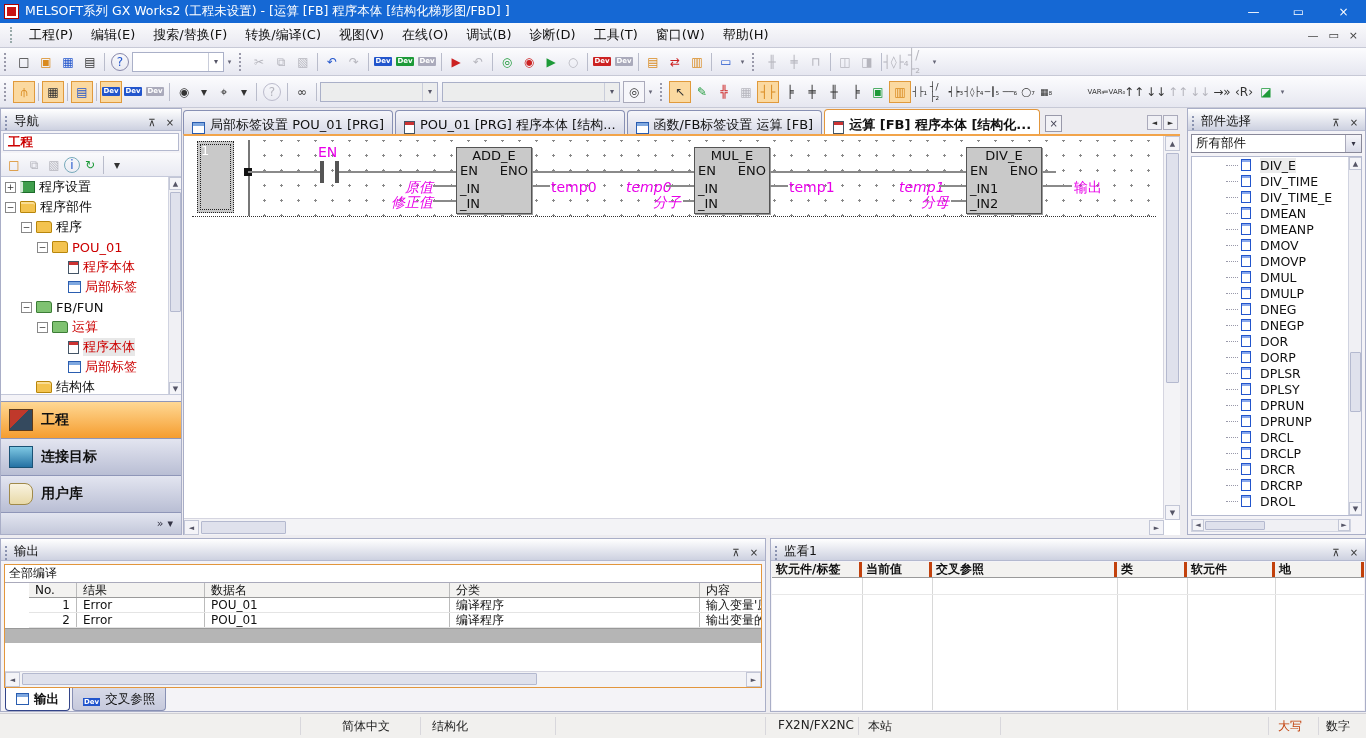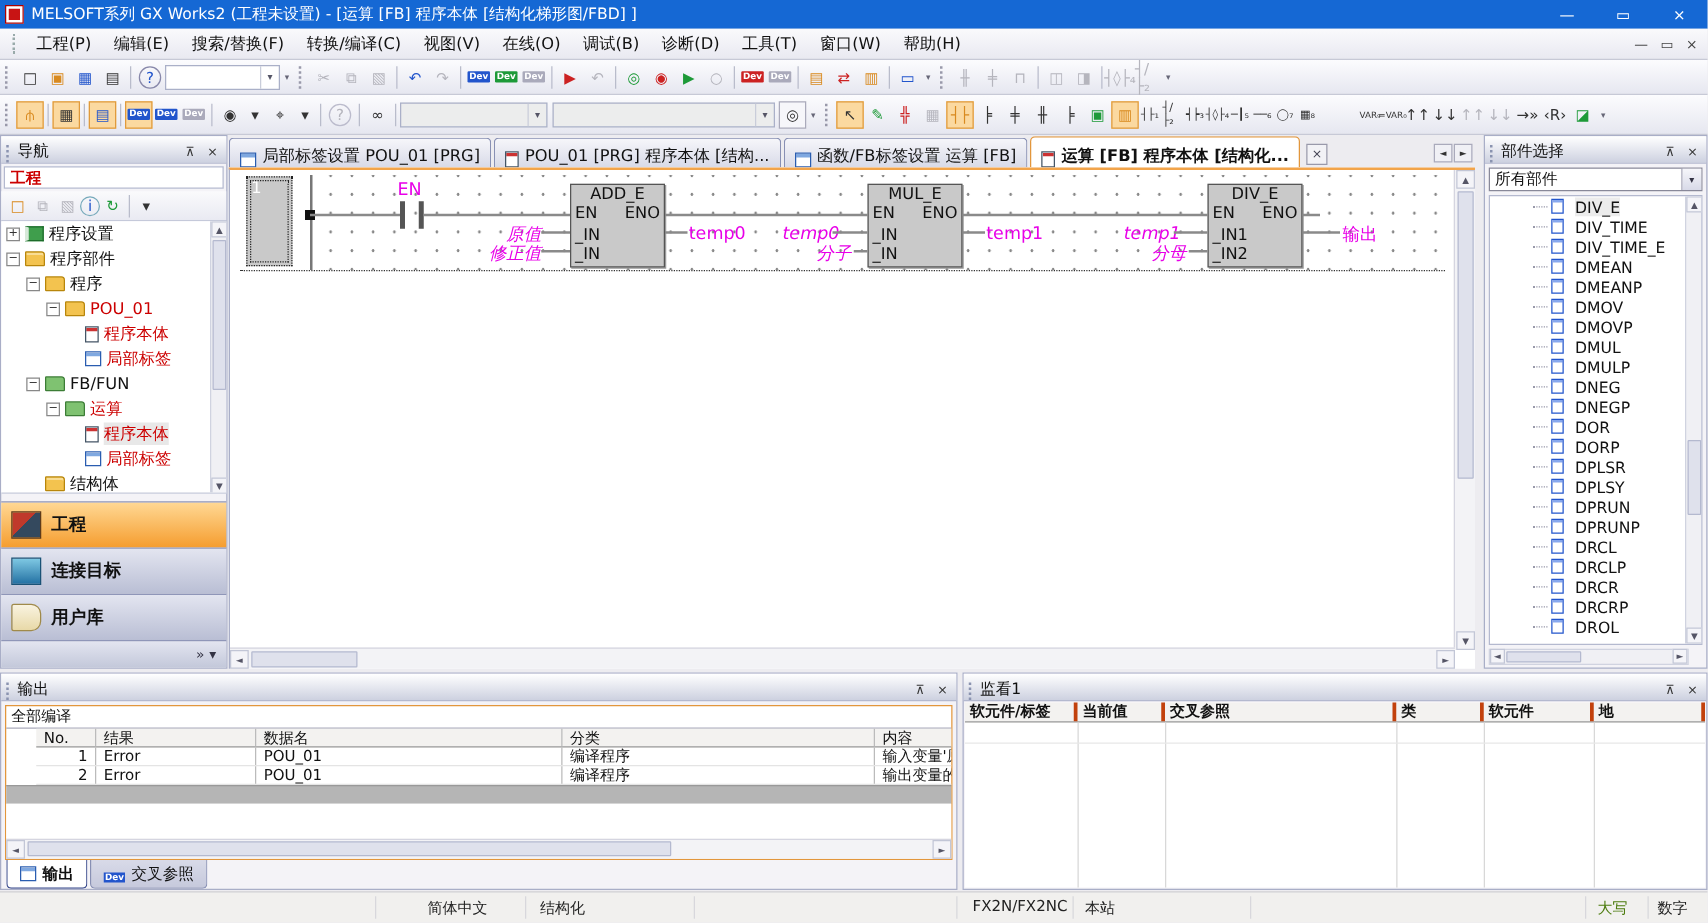--- a/index.html
+++ b/index.html
@@ -139,21 +139,21 @@
   .whead span:nth-child(2){width:70px;}
   .whead span:nth-child(3){width:185px;}
   .whead span:nth-child(4){width:70px;}
   .whead span:nth-child(5){width:88px;}
   .whead span:nth-child(6){flex:1;}
   .wcol{position:absolute;top:16px;bottom:0;width:1px;background:#d8d8d8;}
   
   #statusbar{position:absolute;left:0;top:713px;width:1366px;height:25px;background:#f1f0ee;border-top:1px solid #d0cfd4;font-size:12px;color:#222;}
   #statusbar .seg{position:absolute;top:4px;white-space:nowrap;}
   #statusbar .div{position:absolute;top:3px;width:1px;height:18px;background:#d8d7dc;}
-  .dim{color:#4d7c0f;}
+  .dim{color:#c2410c;}
 </style>
 </head>
 <body>
 
 <div id="titlebar">
   <span class="applogo">
       <i></i>
     </span>
   <span class="ttl">MELSOFT系列 GX Works2 (工程未设置) - [运算 [FB] 程序本体 [结构化梯形图/FBD] ]</span>
   <span class="wbtns">

